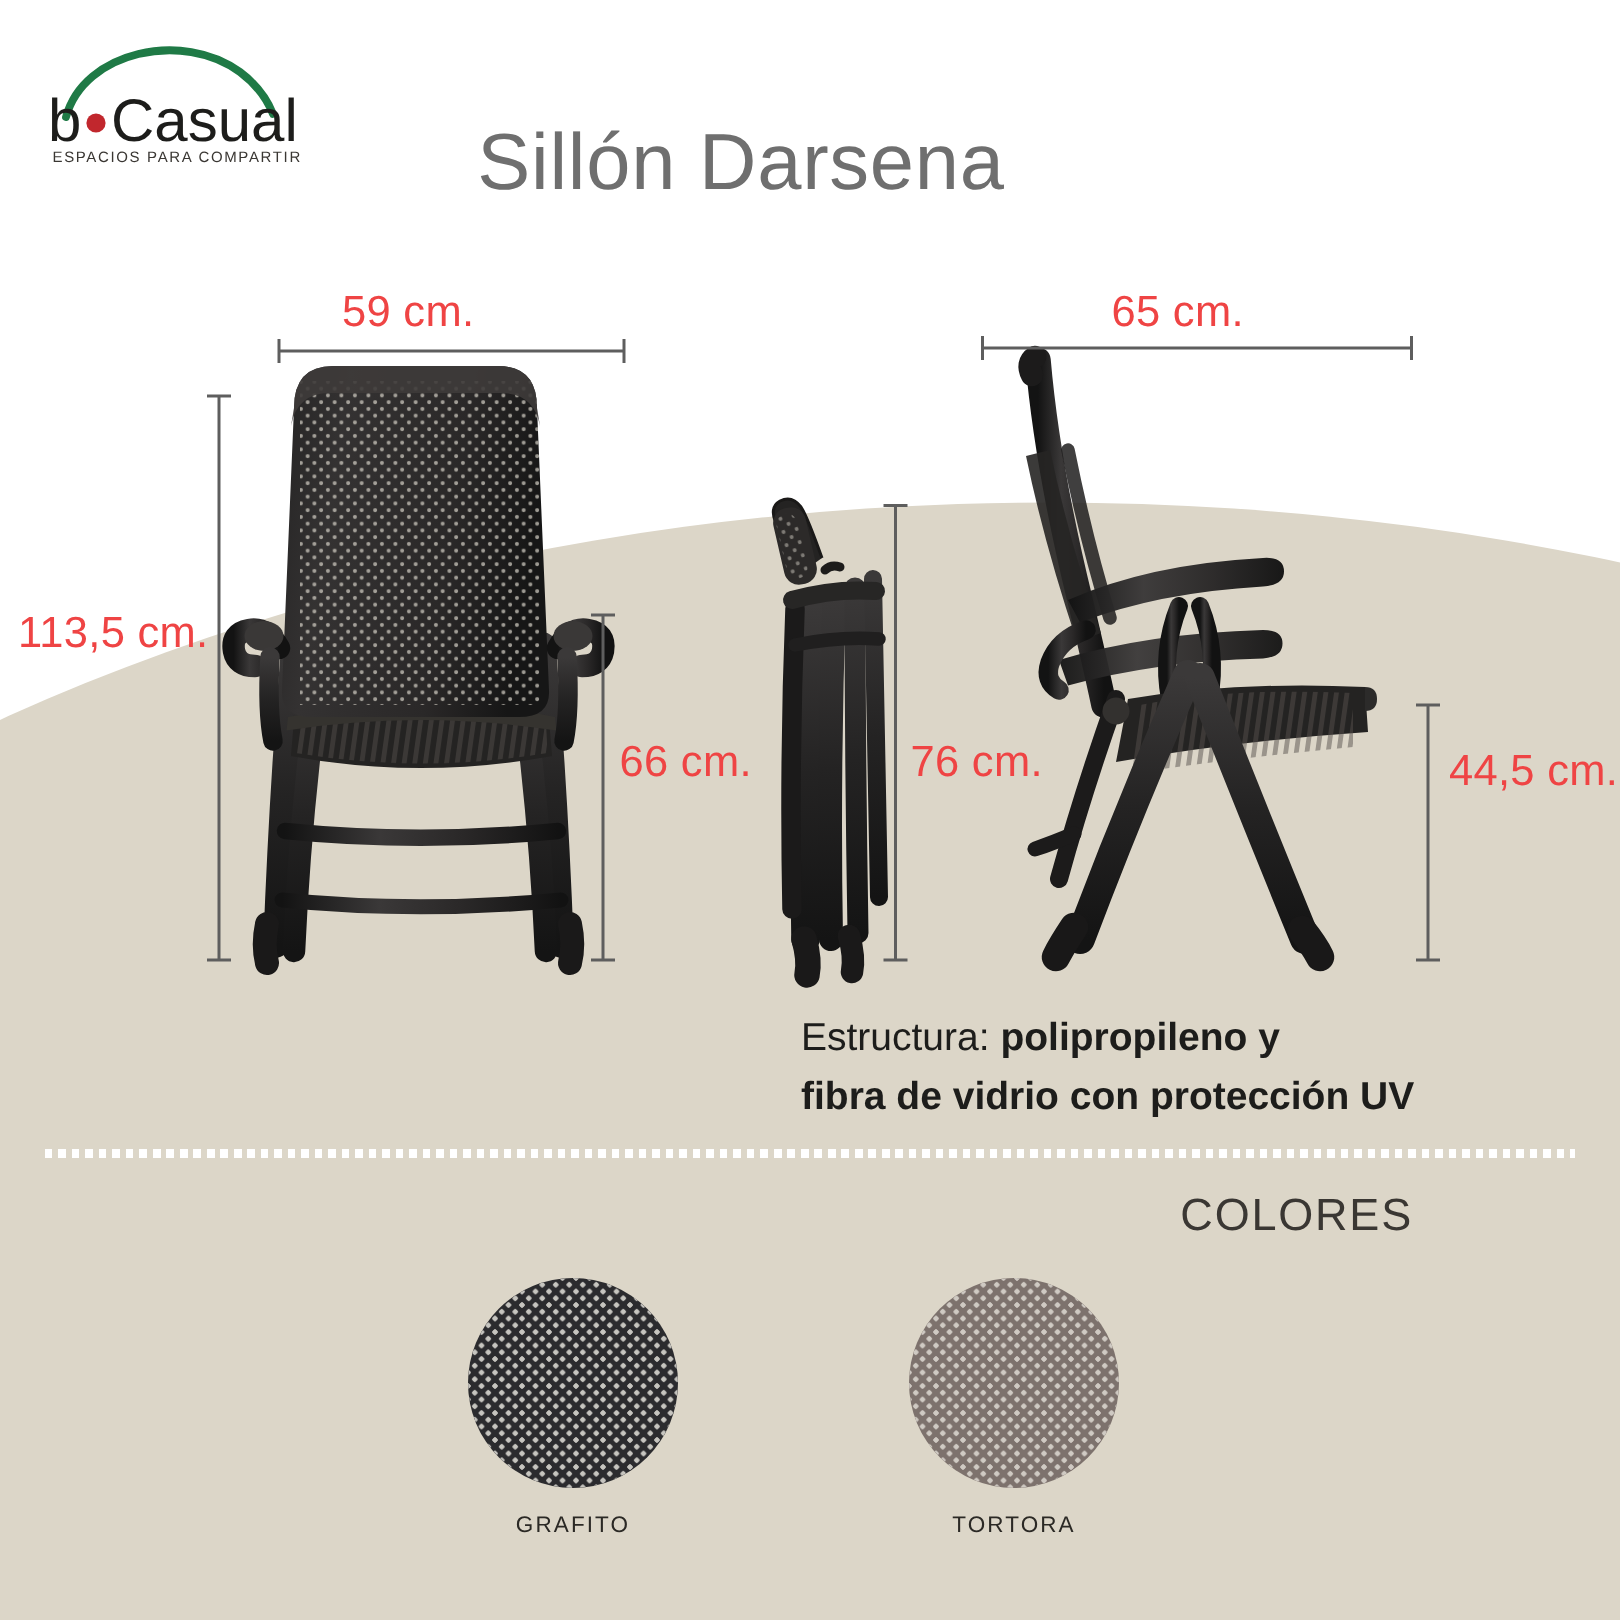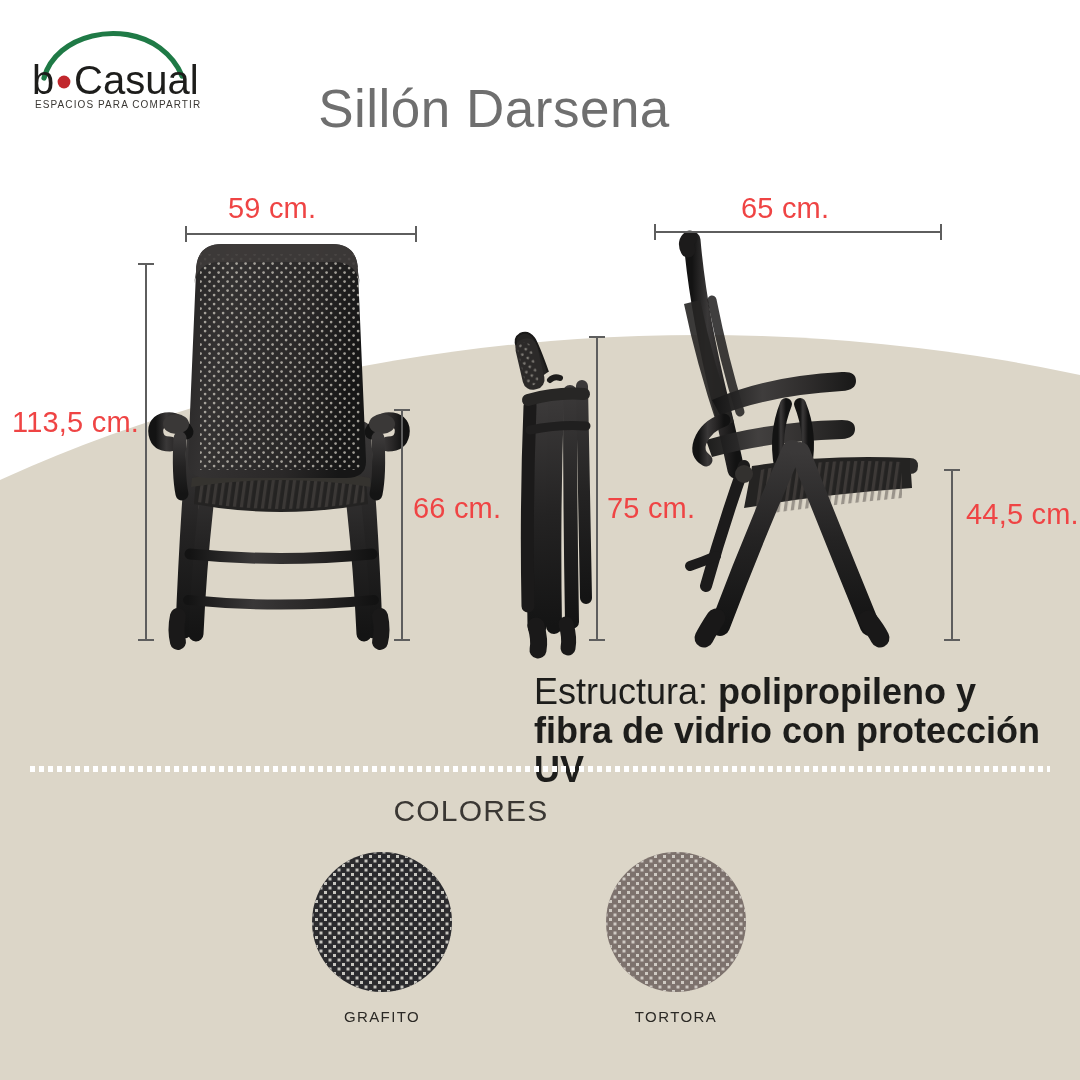--- a/index.html
+++ b/index.html
@@ -62,21 +62,21 @@
   #dim-label-h1 { left: 12px;  top: 406px; }
   #dim-label-h2 { left: 413px; top: 492px; }
   #dim-label-h3 { left: 607px; top: 492px; }
   #dim-label-h4 { left: 966px; top: 498px; }
 
   
   #structure-text {
     position: absolute;
     left: 534px; top: 672px;
     width: 528px;
-    font-size: 36px;
+    font-size: 26px;
     line-height: 39px;
     color: #1d1d1b;
     z-index: 6;
   }
   #structure-text .lead { font-weight: 400; }
   #structure-text .strong { font-weight: 700; }
 
   
   #divider {
     position: absolute;
@@ -84,21 +84,21 @@
     width: 1020px; height: 6px;
     z-index: 6;
     background-image: repeating-linear-gradient(
       to right, #ffffff 0px, #ffffff 5px,
       rgba(255,255,255,0) 5px, rgba(255,255,255,0) 9px);
   }
 
   
   #colores-heading {
     position: absolute; left: 0; top: 794px;
-    width: 942px; text-align: center;
+    width: 942px; text-align: right;
     font-size: 30px; font-weight: 400;
     letter-spacing: 1.2px;
     color: #3a3733;
     z-index: 6;
   }
 
   .swatch-group { position: absolute; z-index: 6; text-align: center; }
   #swatch-grafito { left: 297px; top: 852px; width: 170px; }
   #swatch-tortora { left: 591px; top: 852px; width: 170px; text-align: center; }
 
@@ -290,21 +290,21 @@
       <line x1="952" y1="470" x2="952" y2="640"></line>
       <line x1="944" y1="470" x2="960" y2="470"></line>
       <line x1="944" y1="640" x2="960" y2="640"></line>
     </g>
   </svg>
 
   <div class="dim-label" id="dim-label-w1">59 cm.</div>
   <div class="dim-label" id="dim-label-w2">65 cm.</div>
   <div class="dim-label" id="dim-label-h1">113,5 cm.</div>
   <div class="dim-label" id="dim-label-h2">66 cm.</div>
-  <div class="dim-label" id="dim-label-h3">75 cm.</div>
+  <div class="dim-label" id="dim-label-h3">76 cm.</div>
   <div class="dim-label" id="dim-label-h4">44,5 cm.</div>
 
   <div id="structure-text">
     <span class="lead">Estructura:</span>
     <span class="strong">polipropileno y</span><br>
     <span class="strong">fibra de vidrio con protección UV</span>
   </div>
 
   <div id="divider"></div>
 

